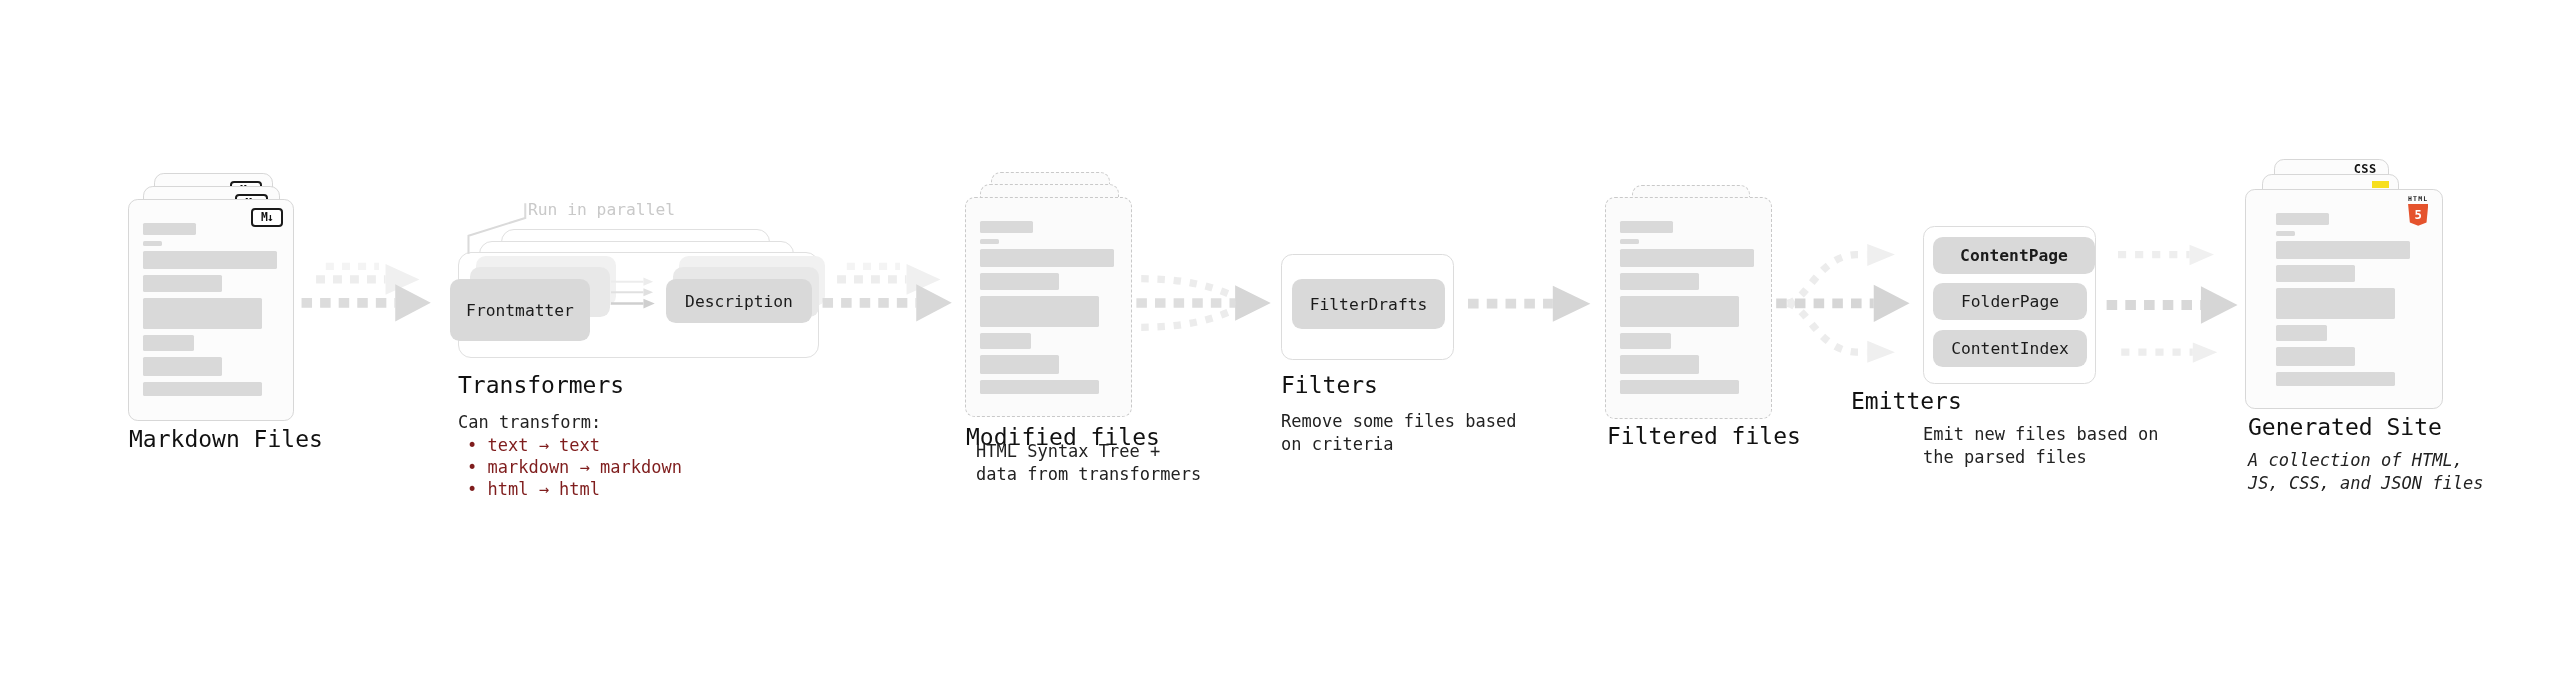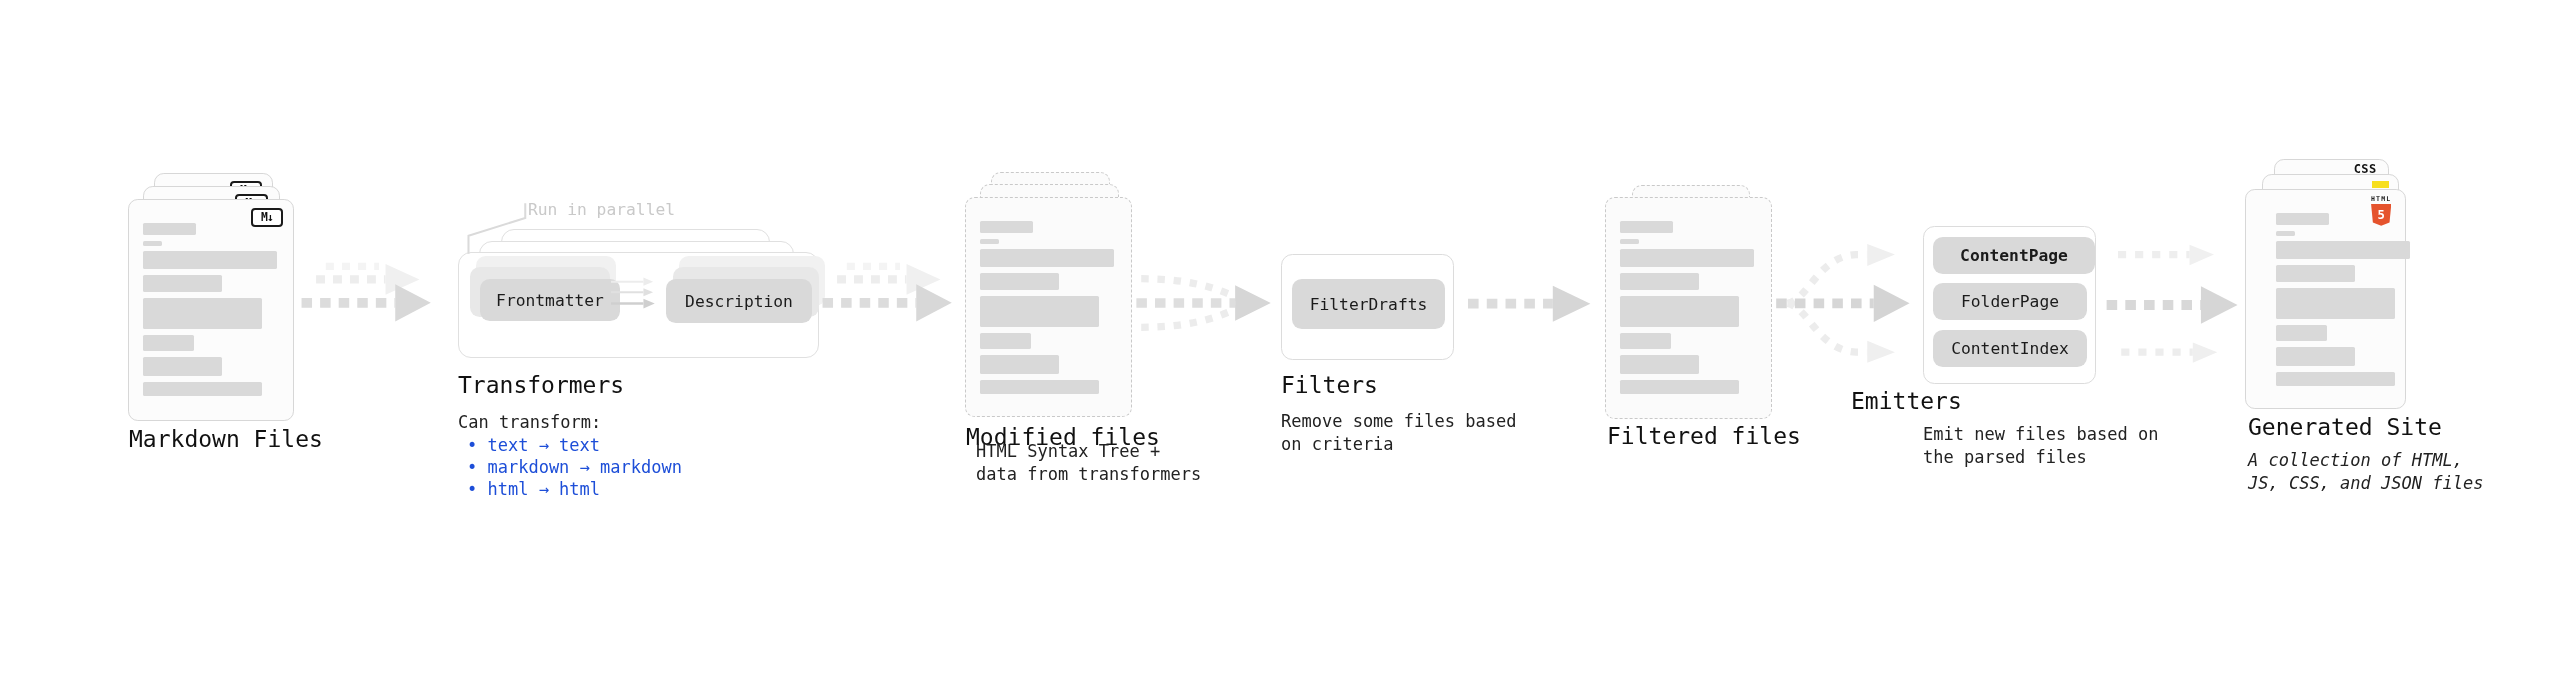--- a/index.html
+++ b/index.html
@@ -63,21 +63,21 @@
     display:flex;align-items:center;justify-content:center;
     font-size:16.3px;color:#1b1b1b;white-space:nowrap;
   }
   .pill.ghost1{background:#e8e8e8;}
   .pill.ghost2{background:#f1f1f1;}
 
   
   .stage-label{position:absolute;font-size:23px;font-weight:500;color:#111;white-space:nowrap;}
   .stage-sub{position:absolute;font-size:17px;color:#222;line-height:23px;white-space:pre-line;}
   .note{position:absolute;font-size:16.3px;color:#c9c9c9;white-space:nowrap;}
-  .bullets{position:absolute;font-size:17px;color:#1d4ed8;}
+  .bullets{position:absolute;font-size:17px;color:#7f1d1d;}
   .bullets .line{line-height:22px;white-space:nowrap;}
   .desc-title{position:absolute;font-size:17px;color:#222;white-space:nowrap;}
 </style>
 </head>
 <body>
 
 <div id="canvas">
 
   <div>
     <div class="doc" style="left:154px;top:173px;width:119px;height:211px;">
@@ -113,21 +113,21 @@
   <div>
     <div class="frame" style="left:501px;top:229px;width:269px;height:106px;"></div>
     <div class="frame" style="left:479px;top:241px;width:315px;height:107px;"></div>
     <div class="frame" style="left:458px;top:252px;width:361px;height:106px;"></div>
 
     <div class="pill ghost2" style="left:476px;top:256px;width:140px;height:50px;"></div>
     <div class="pill ghost2" style="left:679px;top:256px;width:146px;height:50px;"></div>
     <div class="pill ghost1" style="left:470px;top:267px;width:140px;height:50px;"></div>
     <div class="pill ghost1" style="left:673px;top:267px;width:146px;height:50px;"></div>
 
-    <div class="pill" style="left:480px;top:279px;width:140px;height:42px;text-align:center;">Frontmatter</div>
+    <div class="pill" style="left:450px;top:279px;width:140px;height:62px;text-align:center;">Frontmatter</div>
     <div class="pill" style="left:666px;top:279px;width:146px;height:44px;">Description</div>
 
     <svg class="abs" style="left:611px;top:275px;" width="47" height="36" viewBox="0 0 58 44">
       <line x1="0" y1="8" x2="40" y2="8" stroke="#ececec" stroke-width="2.5"></line>
       <polygon points="40,3 40,13 52,8" fill="#ececec"></polygon>
       <line x1="0" y1="21" x2="40" y2="21" stroke="#e0e0e0" stroke-width="2.5"></line>
       <polygon points="40,16 40,26 52,21" fill="#e0e0e0"></polygon>
       <line x1="0" y1="35" x2="40" y2="35" stroke="#cfcfcf" stroke-width="3"></line>
       <polygon points="40,29 40,41 54,35" fill="#cfcfcf"></polygon>
     </svg>
@@ -242,21 +242,21 @@
   <div>
     <div class="doc" style="left:2274px;top:159px;width:115px;height:211px;">
       <div class="css-chip">
         <div class="word">CSS</div>
         <div class="bar-blue"></div>
       </div>
     </div>
     <div class="doc" style="left:2262px;top:174px;width:137px;height:211px;">
       <div class="js-chip"></div>
     </div>
-    <div class="doc" style="left:2245px;top:189px;width:161px;height:220px;padding-left:16px;">
+    <div class="doc" style="left:2245px;top:189px;width:198px;height:220px;padding-left:16px;">
       <div class="html5">
         <div class="word">HTML</div>
         <div class="shield">
             <span>5</span>
           </div>
       </div>
       <div class="bars">
         <div class="bar b1"></div>
           <div class="bar b2"></div>
           <div class="bar b3"></div>

